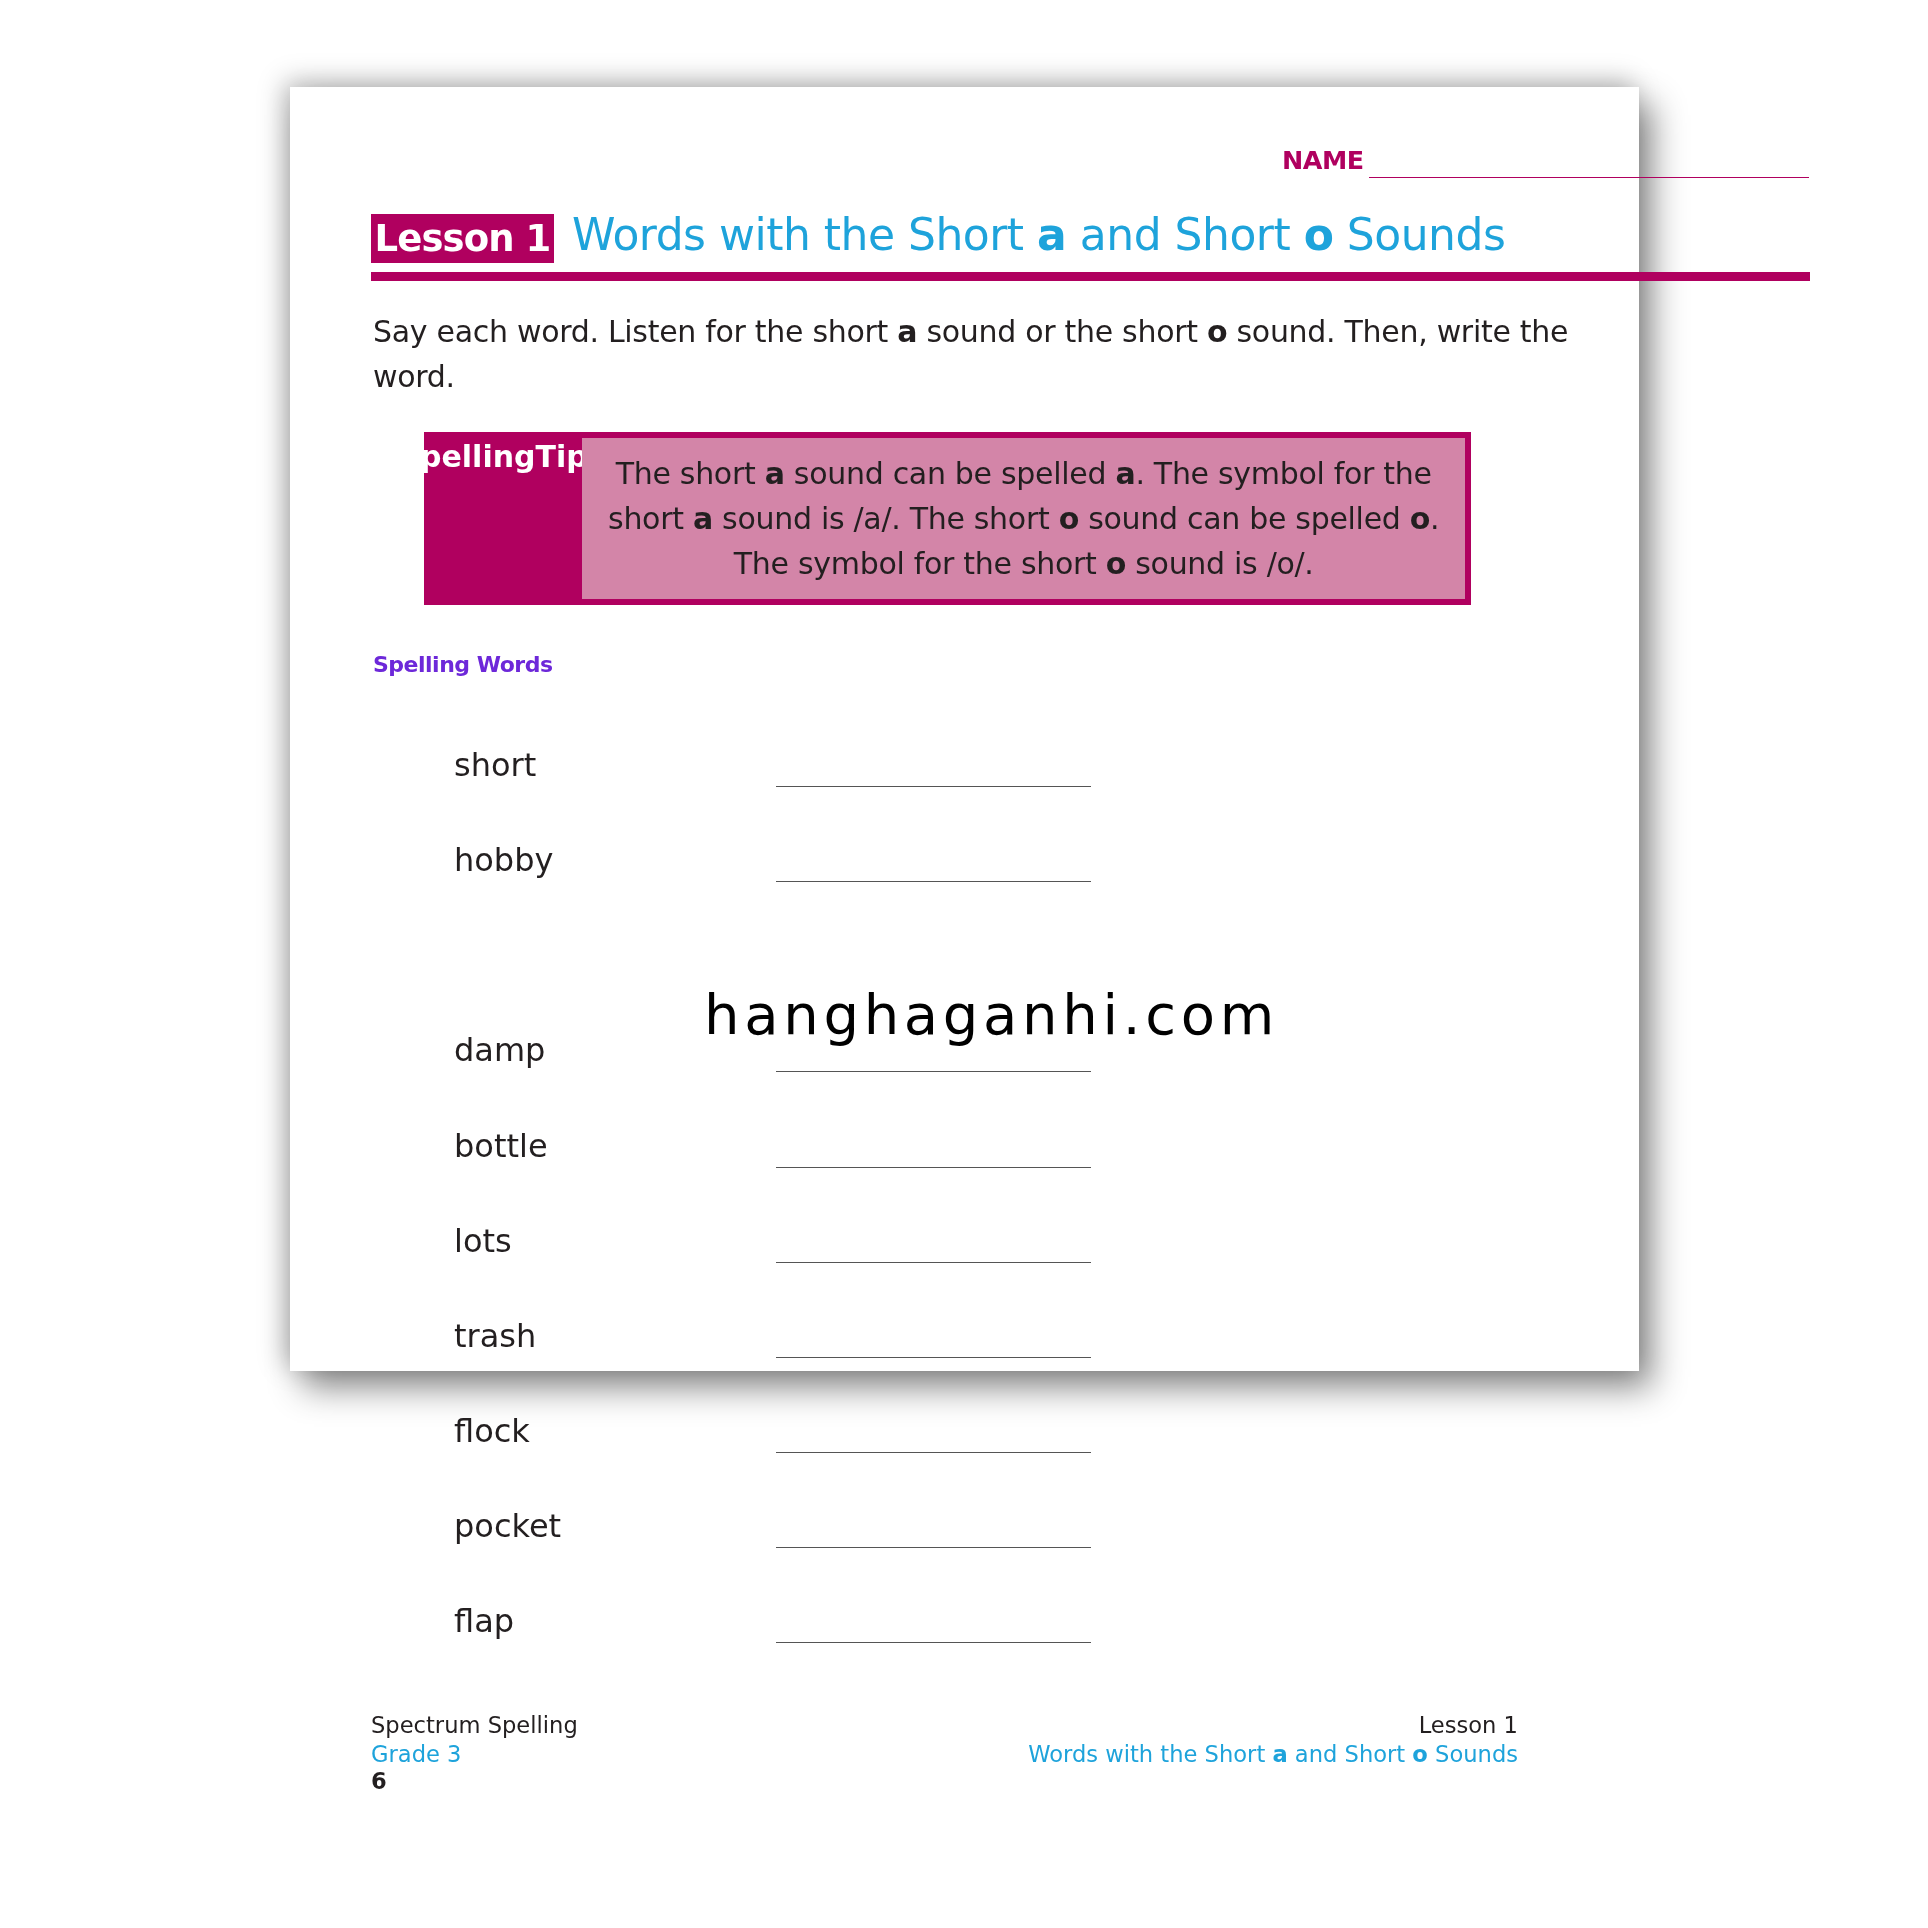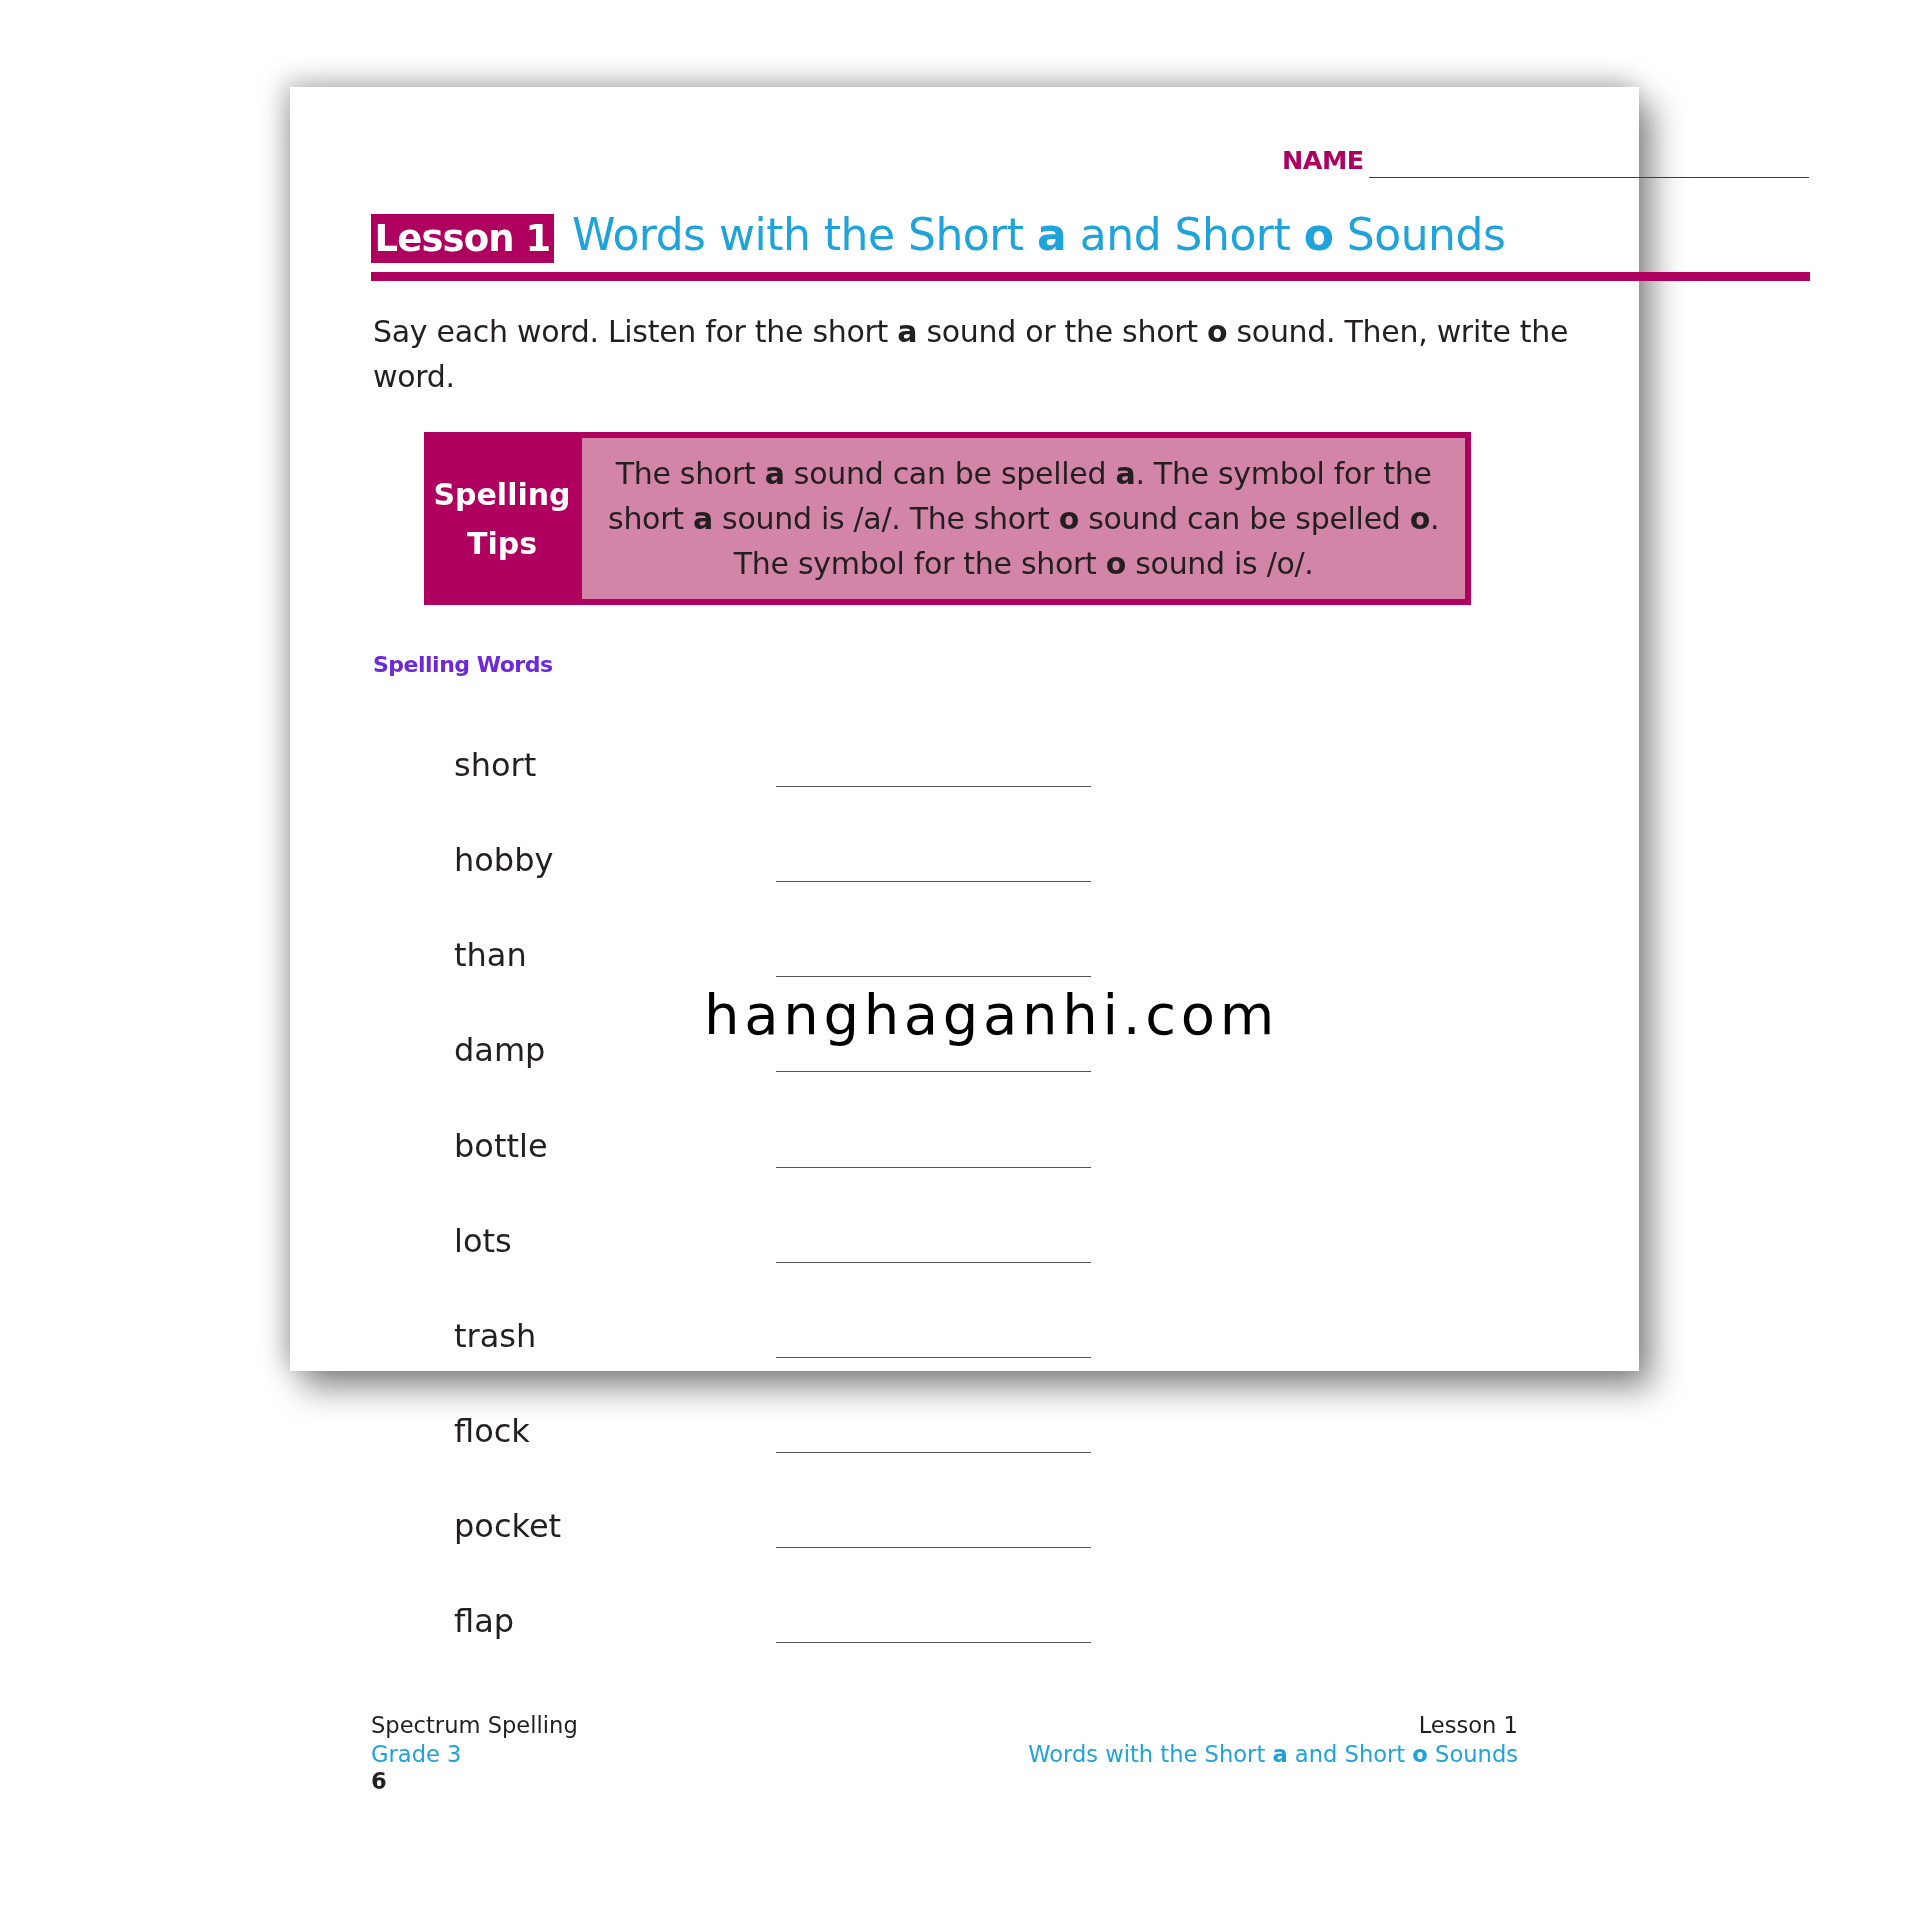--- a/index.html
+++ b/index.html
@@ -9,21 +9,21 @@
   .name-row { left:992px; top:58px; width:527px; height:38px; }
   .name-label { position:absolute; left:0; top:0; font-size:25.4px; font-weight:bold; color:#b0005f; letter-spacing:-0.5px; }
   .name-line { position:absolute; left:87px; right:0; top:32px; border-bottom:1.9px solid #b0005f; }
   .lesson-badge { left:81px; top:127px; width:183px; height:49px; background:#b0005f; color:#fff; font-size:37px; font-weight:bold; line-height:49px; text-align:center; letter-spacing:-0.9px; }
   .lesson-title { left:282px; top:122px; font-size:44px; color:#1ea3db; white-space:nowrap; letter-spacing:-0.5px; }
   .lesson-title b { font-weight:bold; }
   .title-rule { left:81px; top:185px; width:1439px; height:8.5px; background:#b0005f; }
   .instructions { left:83px; top:222px; width:1224px; font-size:30px; line-height:45px; color:#231f20; letter-spacing:-0.3px; }
   .instructions b { font-weight:bold; }
   .tips { left:134px; top:345px; width:1047px; height:173px; background:#b0005f; }
-  .tips-label { position:absolute; left:0; top:0; width:156px; height:173px; color:#fff; font-weight:bold; font-size:30px; line-height:49px; text-align:center; display:flex; flex-direction:column; justify-content:center; }
+  .tips-label { position:absolute; left:0; top:0; width:156px; height:173px; color:#fff; font-weight:bold; font-size:30px; line-height:49px; text-align:center; display:flex; flex-direction:row; justify-content:center; }
   .tips-body { position:absolute; left:158px; top:5.6px; right:5.6px; bottom:5.6px; background:#d385a8; color:#231f20; font-size:30px; line-height:45px; text-align:center; display:flex; align-items:center; justify-content:center; padding:0 24px; letter-spacing:-0.3px; }
   .tips-body b { font-weight:bold; }
   .section-heading { left:83px; top:565px; font-size:22px; font-weight:bold; color:#6d28d9; letter-spacing:-0.5px; }
   .word-row { left:164px; width:942px; height:56px; }
   .word { position:absolute; left:0; top:0; font-size:32px; color:#231f20; }
   .answer-line { position:absolute; left:322px; top:40px; width:315px; border-bottom:1.9px solid #555; }
   .watermark { left:414px; top:895px; font-size:56px; color:#000; letter-spacing:4.7px; white-space:nowrap; font-family:"DejaVu Sans", sans-serif; }
   .footer-left { left:81px; top:1624px; font-size:22.6px; line-height:29px; }
   .footer-right { right:121px; top:1624px; font-size:22.6px; line-height:29px; text-align:right; }
   .gray { color:#231f20; }
@@ -59,24 +59,20 @@
   <div class="abs section-heading">Spelling Words</div>
 
   <div class="abs word-row" style="top:659px">
       <span class="word">short</span>
       <div class="answer-line"></div>
     </div>
   <div class="abs word-row" style="top:754px">
       <span class="word">hobby</span>
       <div class="answer-line"></div>
     </div>
-  <div class="abs word-row" style="top:849px">
-      <span class="word">than</span>
-      <div class="answer-line"></div>
-    </div>
   <div class="abs word-row" style="top:944px">
       <span class="word">damp</span>
       <div class="answer-line"></div>
     </div>
   <div class="abs word-row" style="top:1040px">
       <span class="word">bottle</span>
       <div class="answer-line"></div>
     </div>
   <div class="abs word-row" style="top:1135px">
       <span class="word">lots</span>

